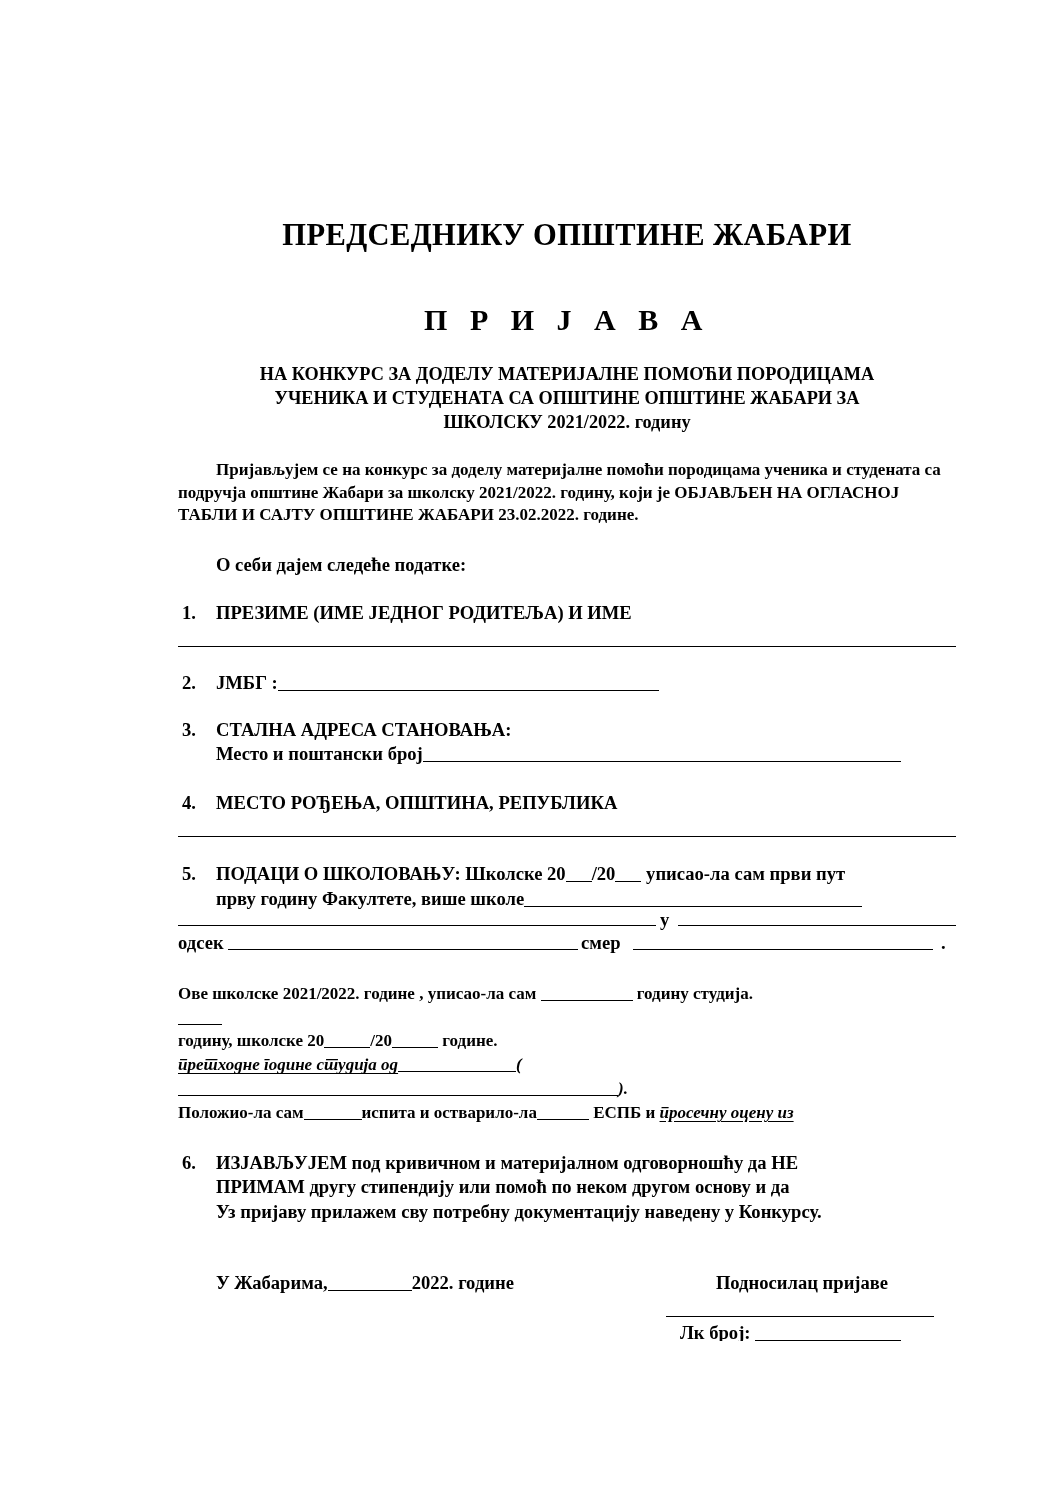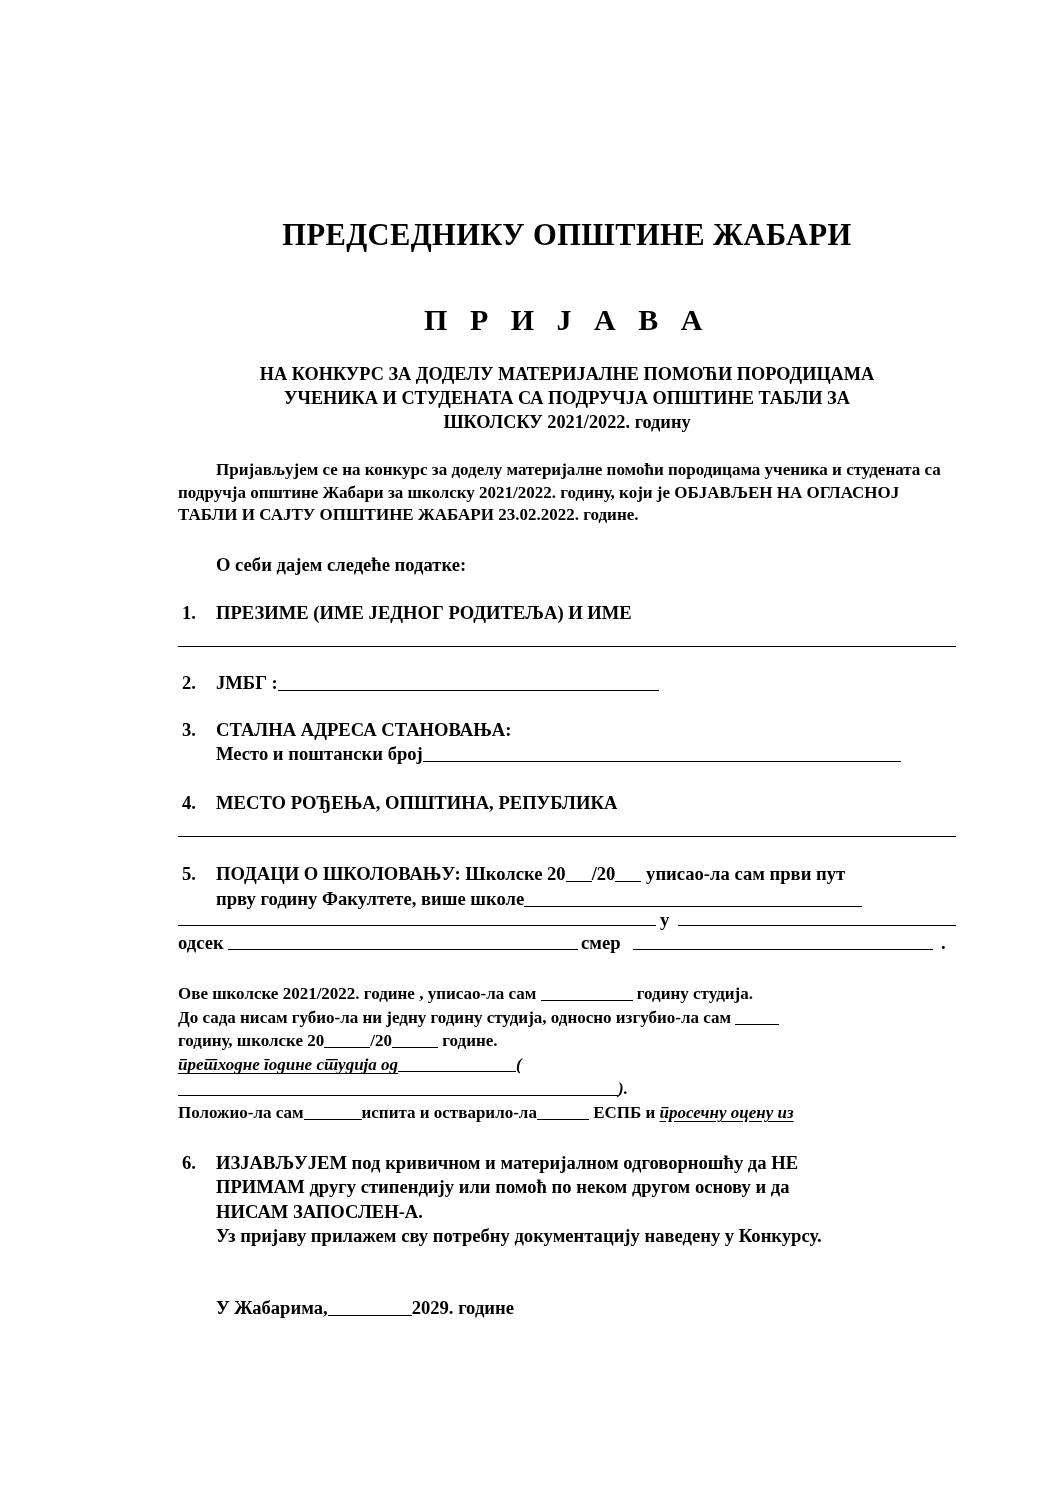--- a/index.html
+++ b/index.html
@@ -172,21 +172,21 @@
 
 <div class="page">
   <div class="content">
 
     <h1 class="doc-title">ПРЕДСЕДНИКУ ОПШТИНЕ ЖАБАРИ</h1>
 
     <h2 class="form-word">П Р И Ј А В А</h2>
 
     <div class="subtitle">
       <div>НА КОНКУРС ЗА ДОДЕЛУ МАТЕРИЈАЛНЕ ПОМОЋИ ПОРОДИЦАМА</div>
-      <div>УЧЕНИКА И СТУДЕНАТА  СА ПОДРУЧЈА ОПШТИНЕ ТАБЛИ ЗА</div>
+      <div>УЧЕНИКА И СТУДЕНАТА  СА ОПШТИНЕ ОПШТИНЕ ЖАБАРИ ЗА</div>
       <div>ШКОЛСКУ 2021/2022. годину</div>
     </div>
 
     <p class="intro"><span class="indent"></span><span>Пријављујем се на конкурс за доделу материјалне помоћи породицама ученика и студената са подручја општине Жабари за школску 2021/2022. годину, који је </span><span>ОБЈАВЉЕН НА ОГЛАСНОЈ ТАБЛИ И САЈТУ ОПШТИНЕ ЖАБАРИ</span><span> 23.02.2022. године.</span></p>
 
     <p class="subhead"><span class="indent"></span><span>О себи дајем следеће податке:</span></p>
 
     <div style="height:24px"></div>
     <div class="item">
       <span class="num">1.</span>
@@ -233,35 +233,39 @@
       <span style="position:absolute;left:0;top:-2px;font-size:18.6px;font-weight:bold;">одсек</span>
       <span class="fill" style="position:absolute;left:50px;top:15px;width:350px;height:0;border-bottom-width:1.6px;"></span>
       <span style="position:absolute;left:403px;top:-2px;font-size:18.6px;font-weight:bold;">смер</span>
       <span class="fill" style="position:absolute;left:455px;top:15px;width:300px;height:0;border-bottom-width:1.6px;"></span>
       <span style="position:absolute;left:763px;top:-2px;font-size:18.6px;font-weight:bold;">.</span>
     </div>
 
     <div style="height:18px"></div>
     <div style="padding-left:0;font-size:17px;font-weight:bold;line-height:1.40;">
       <div><span>Ове школске 2021/2022. године , уписао-ла сам</span> <span class="fill" style="width:92px;"></span> <span>годину студија.</span></div>
-      <div><span>До сада нисам губио-ла ни једну годину студија, односно изгубио-ла сам</span> <span class="fill" style="width:44px;"></span></div>
+      <div> <span class="fill" style="width:44px;"></span></div>
       <div><span>годину, школске 20</span><span class="fill u-md"></span><span>/20</span><span class="fill u-md"></span> <span>године.</span></div>
       <div><span class="ital">претходне године студија од</span><span class="fill" style="width:118px;"></span><span style="font-style:italic;font-weight:bold;">(</span><span class="fill" style="width:440px;"></span><span style="font-style:italic;font-weight:bold;">).</span></div>
       <div><span>Положио-ла сам</span><span class="fill" style="width:58px;"></span><span>испита и остварило-ла</span><span class="fill" style="width:52px;"></span> <span>ЕСПБ и</span> <span class="ital">просечну оцену из</span></div>
     </div>
 
     <div style="height:26px"></div>
     <div class="item">
       <span class="num">6.</span>
       <span class="body"><span>ИЗЈАВЉУЈЕМ</span><span> под кривичном и материјалном одговорношћу да </span><span>НЕ</span></span>
       <span class="body"><span>ПРИМАМ</span><span> другу стипендију или помоћ по неком другом основу и да</span></span>
-      <span class="body">НИСАМ ЗАПОСЛЕН-А.</span>
       <span class="body">Уз пријаву прилажем сву потребну документацију наведену у Конкурсу.</span>
     </div>
 
     <div class="footer">
       <div class="footer-row">
-        <div class="footer-left"><span>У Жабарима,</span><span class="fill" style="width:84px;"></span><span>2029. године</span></div>
+        <div class="footer-left"><span>У Жабарима,</span><span class="fill" style="width:84px;"></span><span>2022. године</span></div>
+        <div class="footer-right">
+          <span class="sig-label">Подносилац пријаве</span>
+          <hr class="sig-rule">
+          <span class="lk-line"><span>Лк број:</span> <span class="fill" style="width:146px;"></span></span>
+        </div>
       </div>
     </div>
 
   </div>
 </div>
 
 </body></html>

